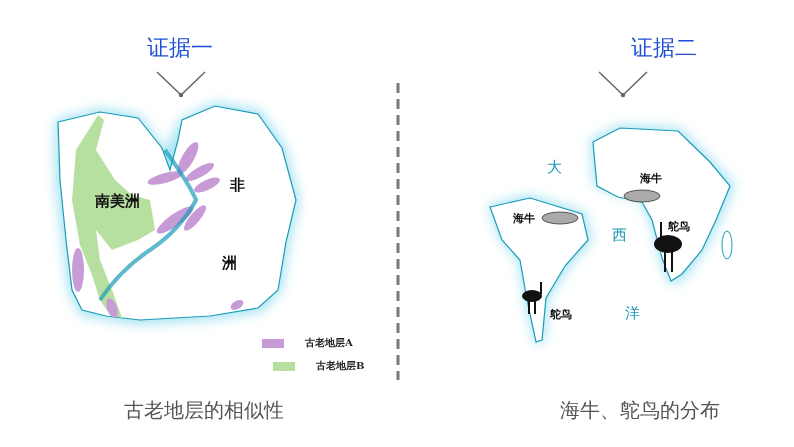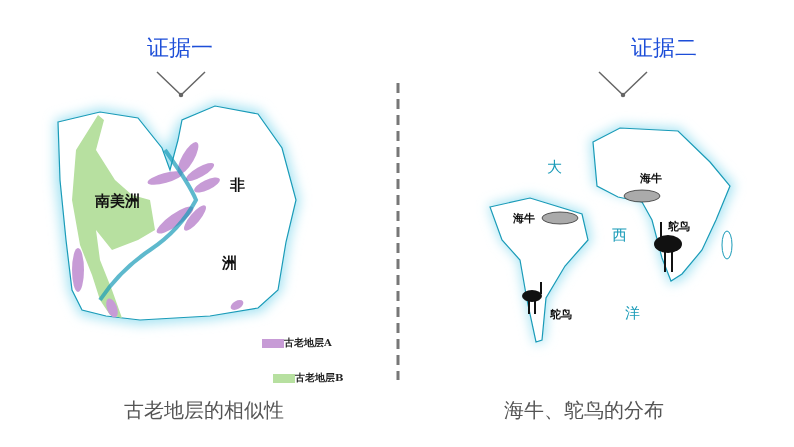--- a/index.html
+++ b/index.html
@@ -2,21 +2,21 @@
 <html><head>
 <meta charset="utf-8">
 <style>
   html,body{margin:0;padding:0;background:#fff;}
   body{width:794px;height:447px;position:relative;overflow:hidden;font-family:"DejaVu Sans",sans-serif;}
   .hdr{position:absolute;color:#1d4ed8;font-size:22px;font-family:"DejaVu Sans",sans-serif;}
   .cap{position:absolute;color:#555;font-size:20px;}
   svg{position:absolute;left:0;top:0;}
   .lbl{font-family:"DejaVu Sans",sans-serif;font-weight:bold;fill:#111;}
   .sea{font-family:"DejaVu Sans",sans-serif;fill:#1a9bb8;}
-  .leg{position:absolute;font-size:10px;color:#222;display:flex;align-items:center;gap:0;font-family:"DejaVu Serif",serif;font-weight:bold;}
+  .leg{position:absolute;font-size:10px;color:#222;display:flex;align-items:center;gap:21px;font-family:"DejaVu Serif",serif;font-weight:bold;}
   .sw{width:22px;height:9px;display:inline-block;}
 </style>
 </head>
 <body>
 
 <div class="hdr" style="left:147px;top:33px;">证据一</div>
 <div class="hdr" style="left:587px;top:33px;margin-left:44px;">证据二</div>
 
 <svg width="794" height="447">
   <defs>
@@ -91,19 +91,19 @@
     <text class="sea" x="547" y="172" font-size="15">大</text>
     <text class="sea" x="612" y="240" font-size="15">西</text>
     <text class="sea" x="625" y="318" font-size="15">洋</text>
   </g>
 </svg>
 
 <div class="leg" style="left:262px;top:336px;">
   <span class="sw" style="background:#c79bd6"></span>
   <span>古老地层A</span>
 </div>
-<div class="leg" style="left:262px;top:371px;padding-left:11px;">
+<div class="leg" style="left:262px;top:359px;padding-left:11px;">
   <span class="sw" style="background:#b7e0a0"></span>
   <span>古老地层B</span>
 </div>
 
 <div class="cap" style="left:124px;top:397px;">古老地层的相似性</div>
-<div class="cap" style="left:504px;top:397px;text-align:center;">海牛、鸵鸟的分布</div>
+<div class="cap" style="left:560px;top:397px;text-align:center;">海牛、鸵鸟的分布</div>
 
 </body></html>

